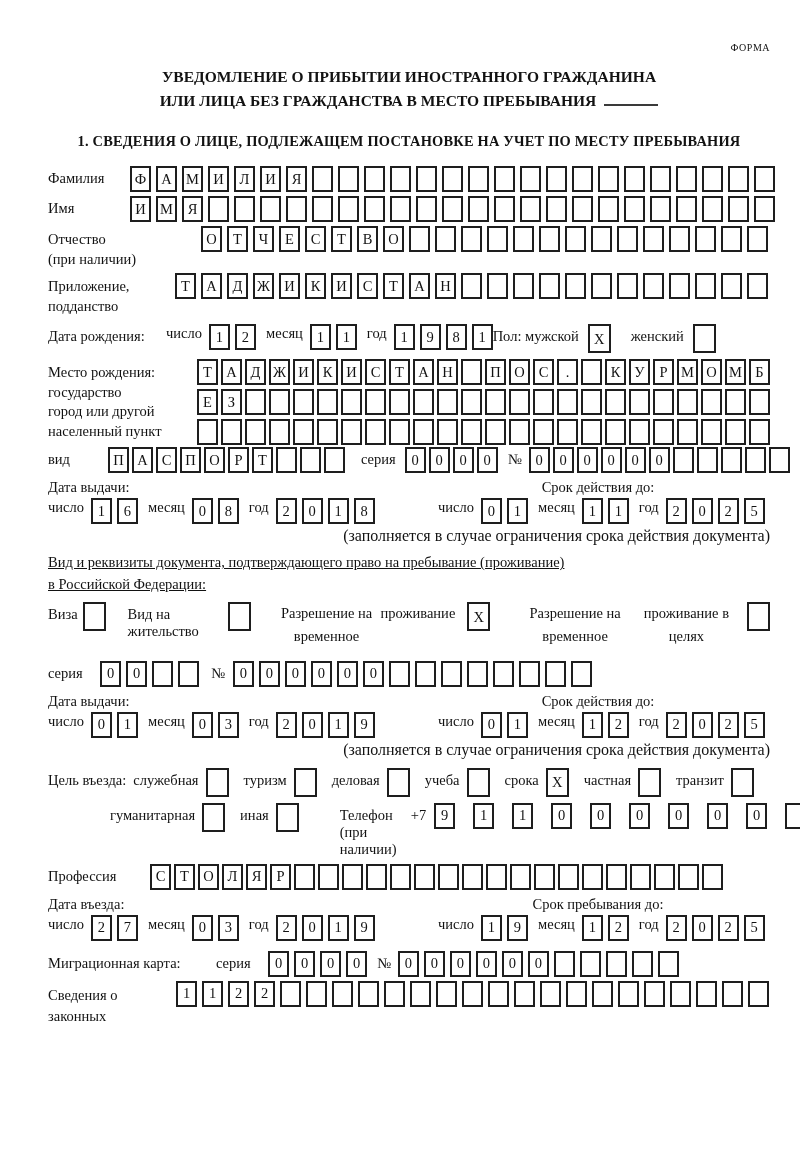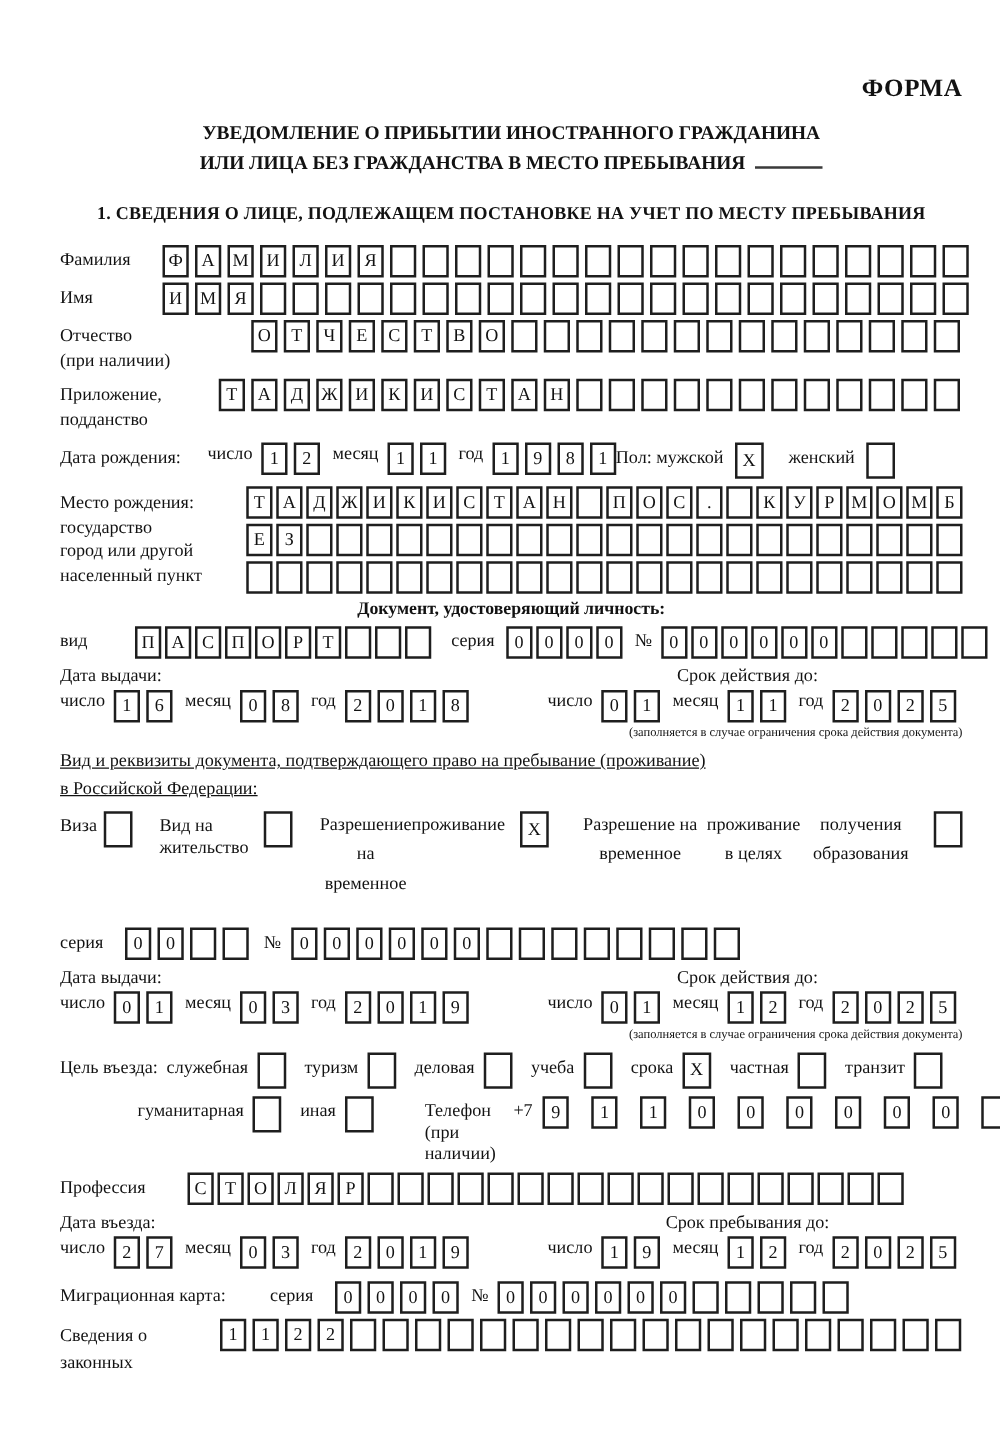--- a/index.html
+++ b/index.html
@@ -7,21 +7,21 @@
     width:800px; height:1163px; overflow:hidden;
     background:#ffffff; color:#121212;
     font-family:"Liberation Serif","DejaVu Serif",serif;
     font-size:14.5px;
   }
   .page { padding:36px 30px 0 48px; }
 
   
   .annex { margin-left:570px; font-size:13px; line-height:1.42; }
   .annex-note { margin-top:7px; font-size:12.3px; line-height:1.4; }
-  .forma { text-align:right; font-weight:bold; font-size:20px; margin-top:24px; letter-spacing:.5px; }
+  .forma { text-align:right; font-weight:normal; font-size:10px; margin-top:6px; letter-spacing:.5px; }
 
   .title { text-align:center; font-weight:bold; font-size:15.5px; line-height:1.55; margin-top:12px; }
   .blank-line { display:inline-block; width:54px; height:2px; background:#3a3a3a; vertical-align:baseline; margin-left:8px; }
 
   .section-heading { text-align:center; font-weight:bold; font-size:14.4px; margin-top:20px; margin-bottom:16px; letter-spacing:.2px; }
 
   
   .frow { display:flex; align-items:flex-start; margin-bottom:4px; }
   .flabel { flex:none; padding-top:4px; }
   .lbl2 { line-height:1.35; }
@@ -51,26 +51,26 @@
   .sex-label { padding-top:4px; margin-right:9px; }
   .sex-label.second { margin-left:20px; }
 
   .center-bold { text-align:center; font-weight:bold; font-size:14.2px; margin:4px 0 5px; }
 
   .date-heads { display:flex; margin-top:6px; }
   .dh-left { width:390px; }
   .dh-right { width:320px; text-align:center; }
   .dates-row { display:flex; margin-top:2px; }
   .dates-left { width:390px; }
-  .restriction-note { text-align:right; font-size:10px; margin:3px 0 9px; }
+  .restriction-note { text-align:right; font-size:16px; margin:3px 0 9px; }
 
   .para { margin:2px 0 9px;text-decoration:underline; }
   .para.mb0 { margin-bottom:5px; }
 
-  .options-row { display:flex; align-items:flex-start; margin:2px 0 23px; }
+  .options-row { display:flex; align-items:flex-start; margin:2px 0 12px; }
   .opt { display:flex; align-items:flex-start; }
   .opt .cb { margin-left:12px; }
   .opt + .opt { margin-left:22px; }
   .opt-lines { display:flex; flex-direction:row; text-align:center; line-height:1.6; }
   .opt-text { padding-top:4px; }
 
   .purpose-row { display:flex; align-items:flex-start; margin-bottom:6px; }
   .purpose-row .p-lbl { padding-top:4px; margin-right:7px; }
   .purpose-row .cell { margin-right:15px; }
   .indent62 { margin-left:62px; }
@@ -327,21 +327,20 @@
           <span class="cell"></span>
           <span class="cell"></span>
           <span class="cell"></span>
           <span class="cell"></span>
           <span class="cell"></span>
           <span class="cell"></span>
         </div>
     </div>
   </div>
 
-  <div class="center-bold">Документ, удостоверяющий личность:</div>
 
   <div class="frow">
     <span class="flabel" style="width:60px;">вид</span>
     <span class="cells tight">
         <span class="cell">П</span>
         <span class="cell">А</span>
         <span class="cell">С</span>
         <span class="cell">П</span>
         <span class="cell">О</span>
         <span class="cell">Р</span>
@@ -435,21 +434,20 @@
       <span class="opt-lines">
         <span>Разрешение на временное</span>
         <span>проживание</span>
       </span>
       <span class="cell cb">X</span>
     </div>
     <div class="opt">
       <span class="opt-lines">
         <span>Разрешение на временное</span>
         <span>проживание в целях</span>
-        <span>получения образования</span>
       </span>
       <span class="cell cb"></span>
     </div>
   </div>
 
   <div class="frow">
     <span class="flabel" style="width:52px;">серия</span>
     <span class="cells">
         <span class="cell">0</span>
         <span class="cell">0</span>

